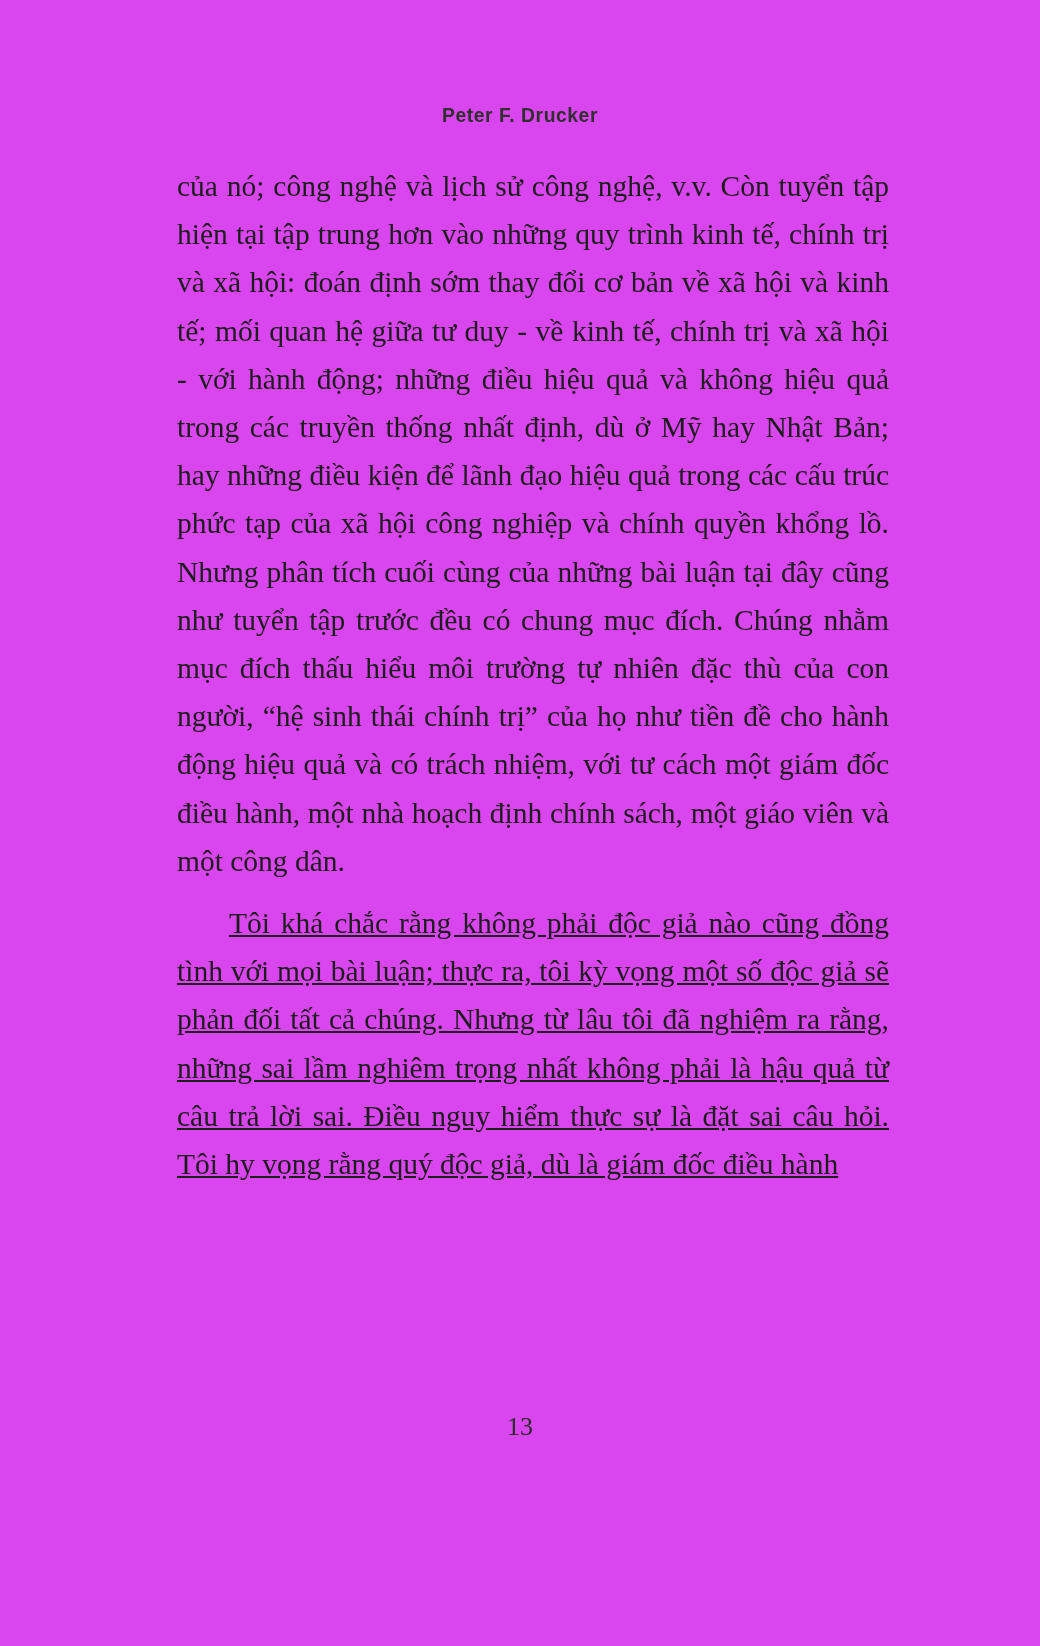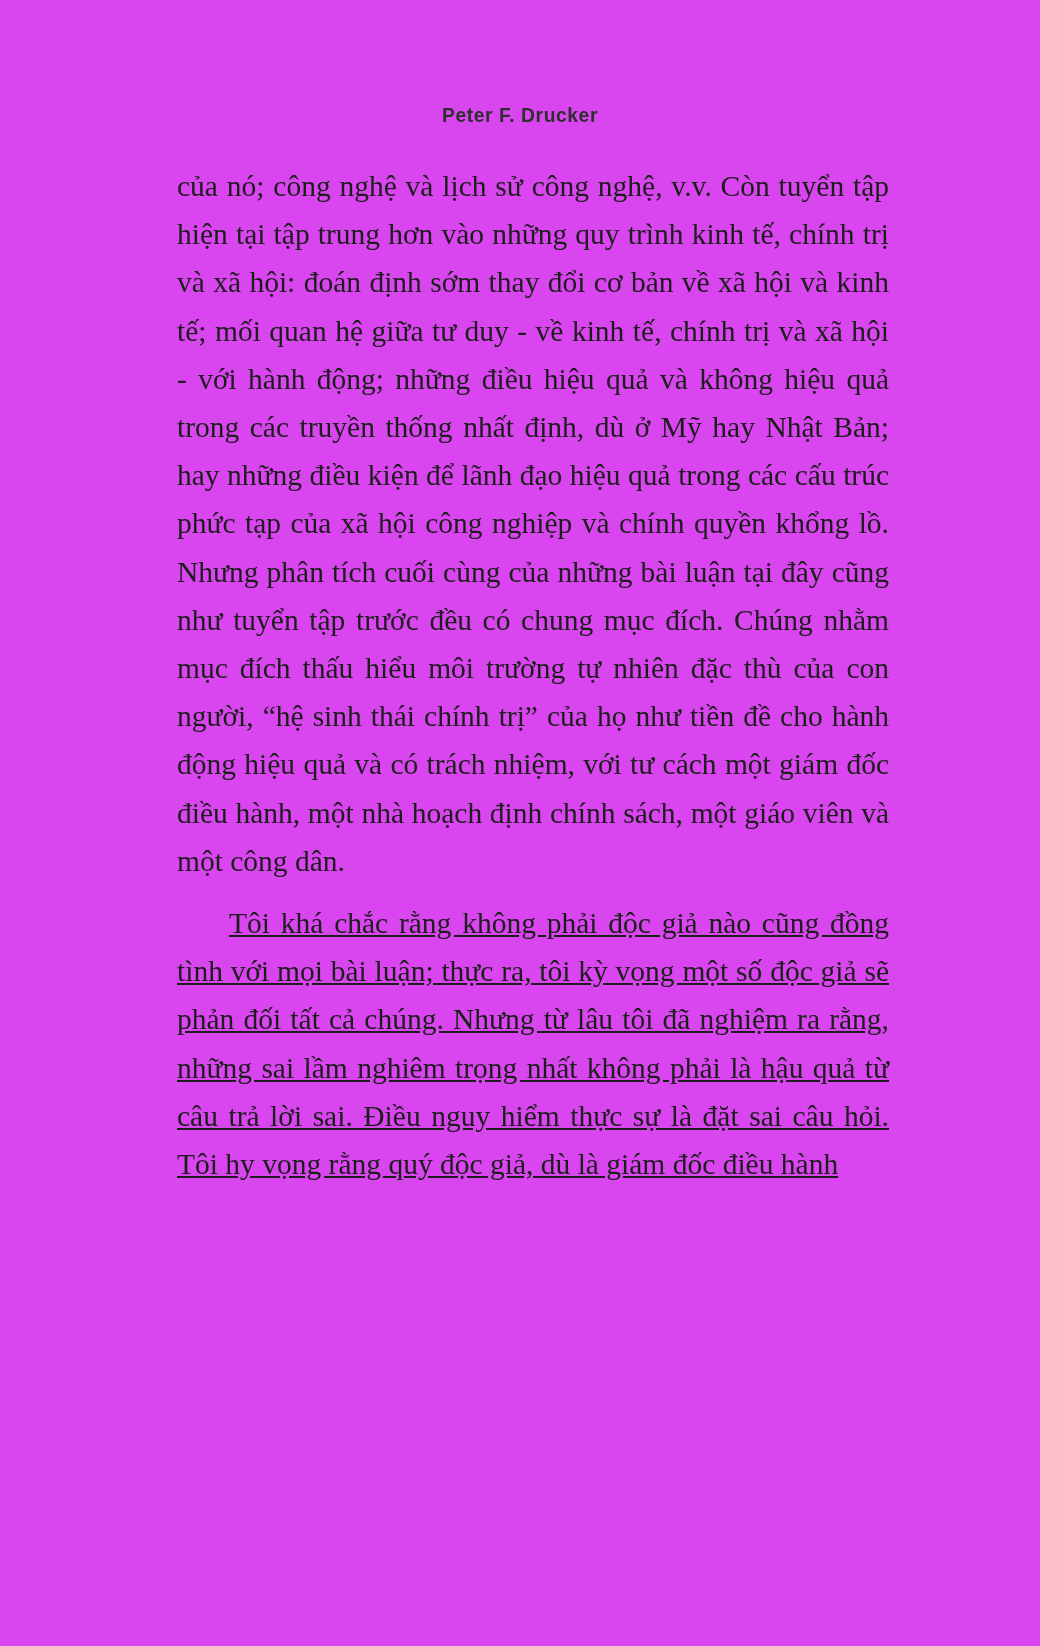--- a/index.html
+++ b/index.html
@@ -63,14 +63,15 @@
 
 <div class="page">
 
   <div class="running-head">Peter F. Drucker</div>
 
   <div class="text-block">
     <p class="para">của nó; công nghệ và lịch sử công nghệ, v.v. Còn tuyển tập hiện tại tập trung hơn vào những quy trình kinh tế, chính trị và xã hội: đoán định sớm thay đổi cơ bản về xã hội và kinh tế; mối quan hệ giữa tư duy - về kinh tế, chính trị và xã hội - với hành động; những điều hiệu quả và không hiệu quả trong các truyền thống nhất định, dù ở Mỹ hay Nhật Bản; hay những điều kiện để lãnh đạo hiệu quả trong các cấu trúc phức tạp của xã hội công nghiệp và chính quyền khổng lồ. Nhưng phân tích cuối cùng của những bài luận tại đây cũng như tuyển tập trước đều có chung mục đích. Chúng nhằm mục đích thấu hiểu môi trường tự nhiên đặc thù của con người, “hệ sinh thái chính trị” của họ như tiền đề cho hành động hiệu quả và có trách nhiệm, với tư cách một giám đốc điều hành, một nhà hoạch định chính sách, một giáo viên và một công dân.</p>
     <p class="para">Tôi khá chắc rằng không phải độc giả nào cũng đồng tình với mọi bài luận; thực ra, tôi kỳ vọng một số độc giả sẽ phản đối tất cả chúng. Nhưng từ lâu tôi đã nghiệm ra rằng, những sai lầm nghiêm trọng nhất không phải là hậu quả từ câu trả lời sai. Điều nguy hiểm thực sự là đặt sai câu hỏi. Tôi hy vọng rằng quý độc giả, dù là giám đốc điều hành</p>
   </div>
 
+  <div class="page-number">13</div>
 
 </div>
 
 </body></html>

